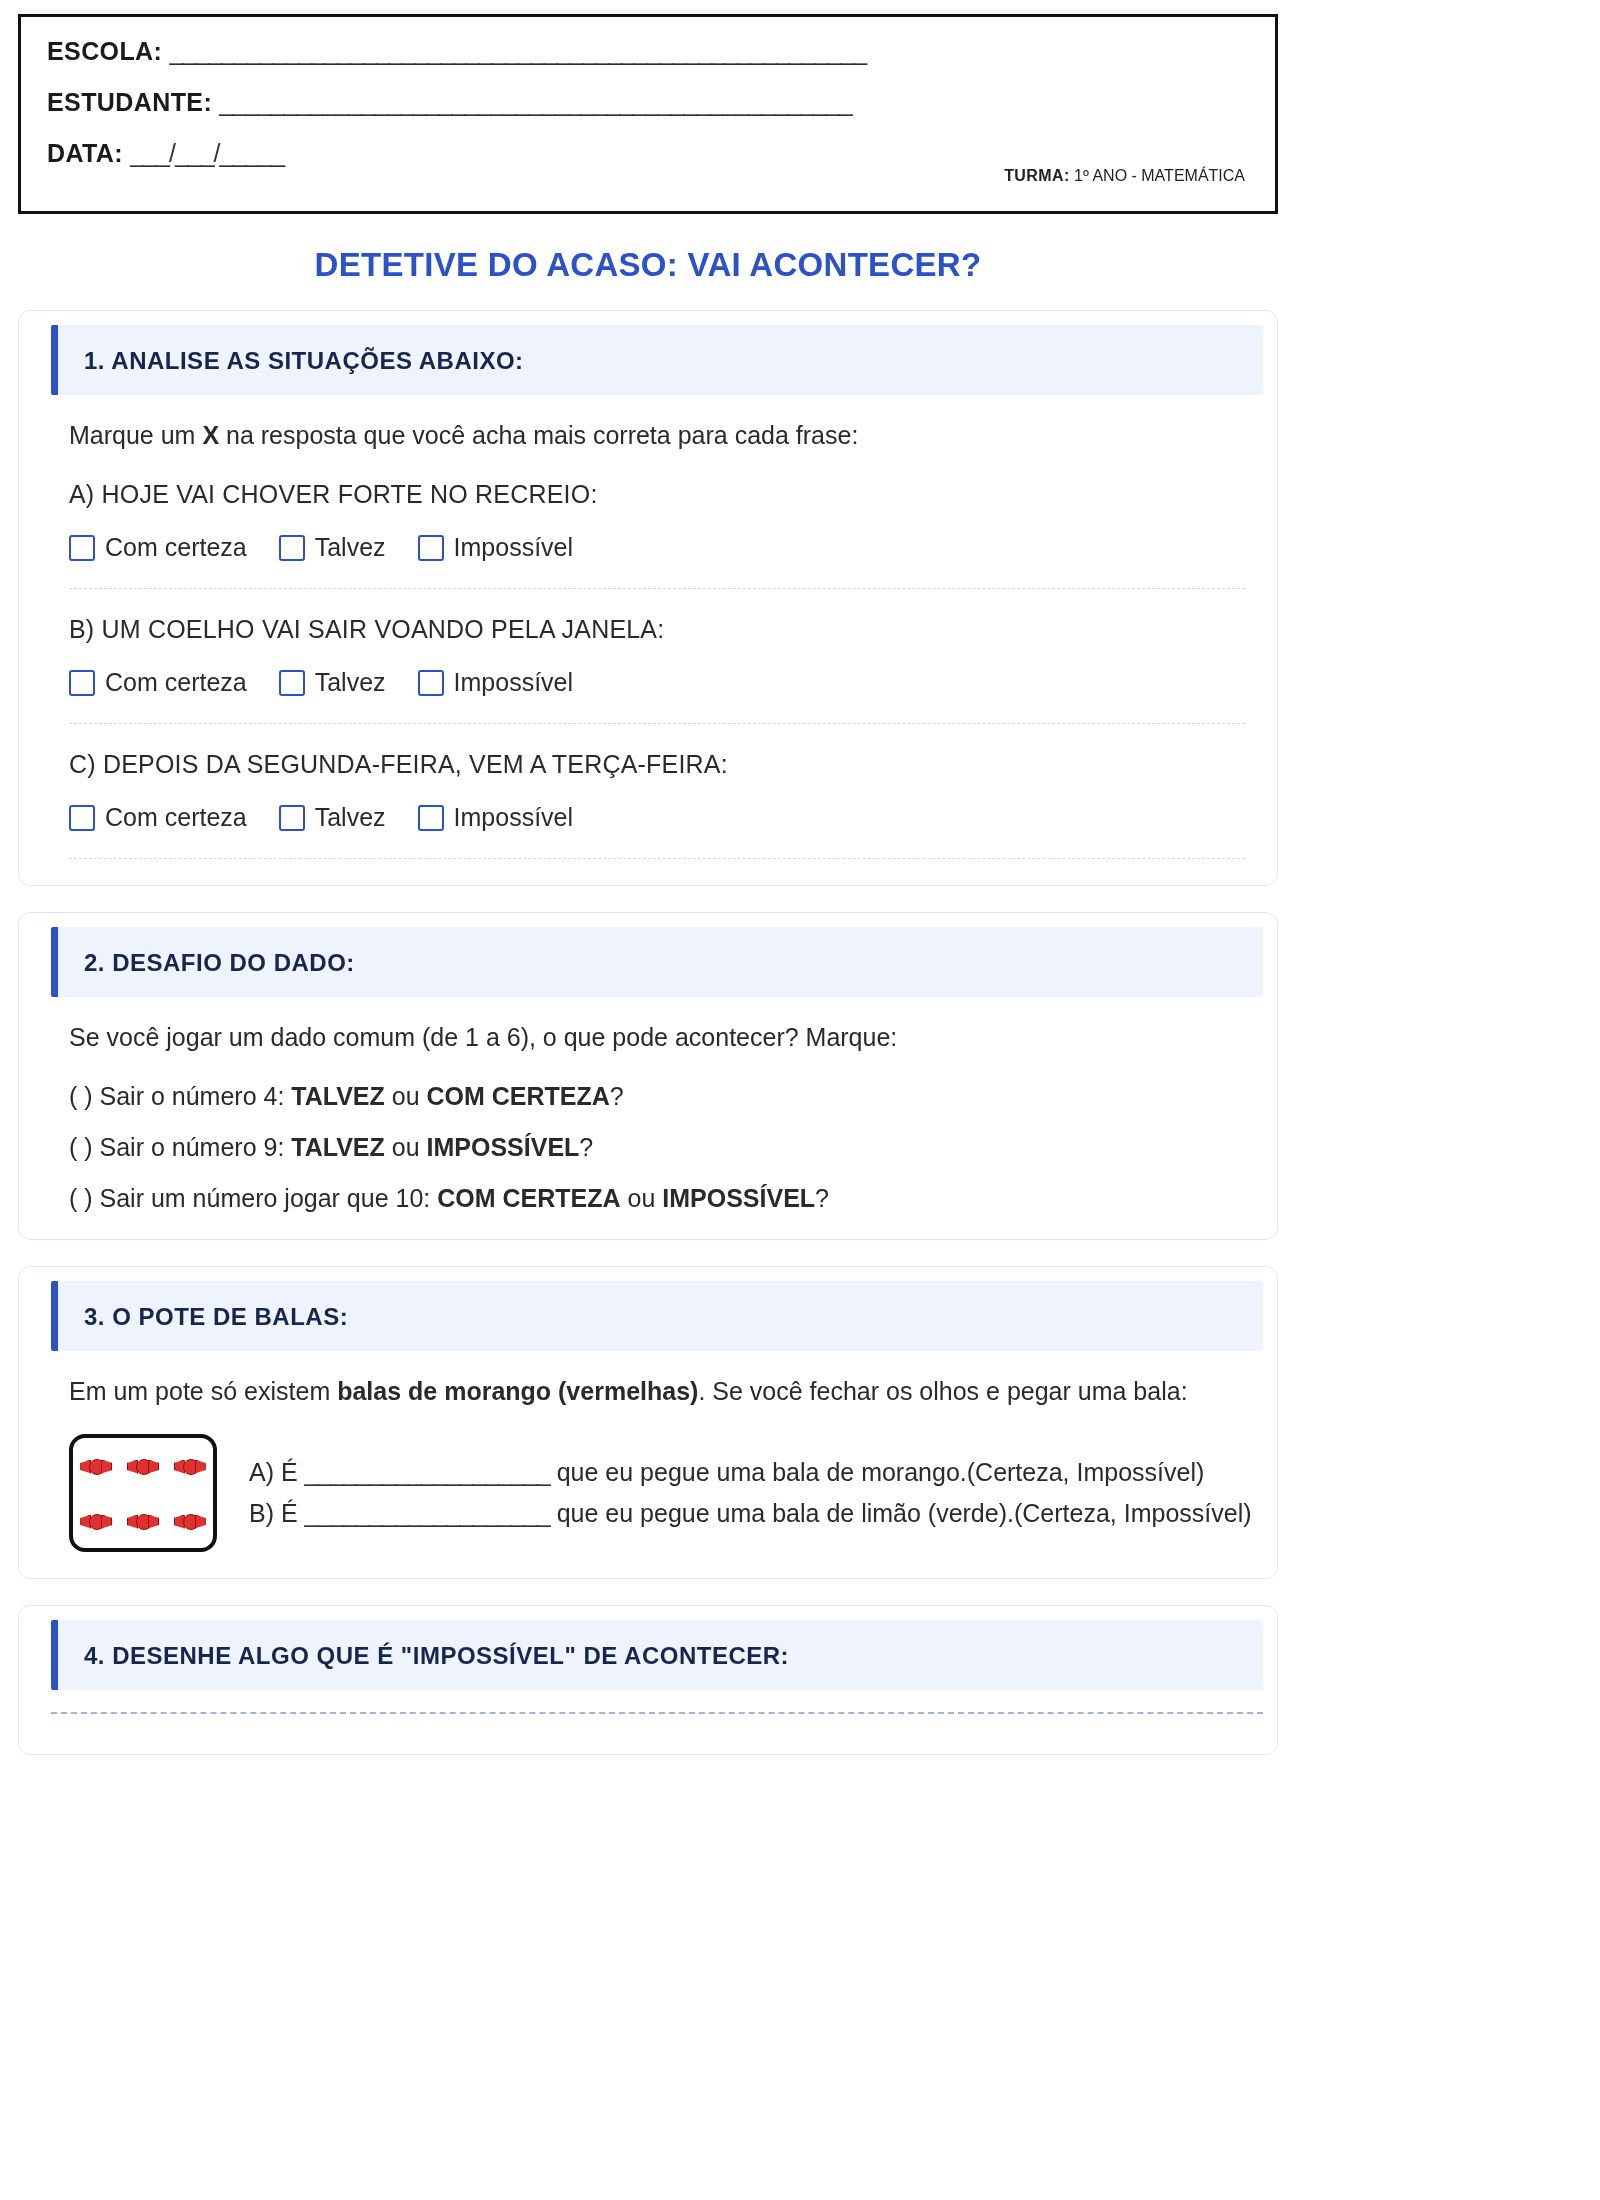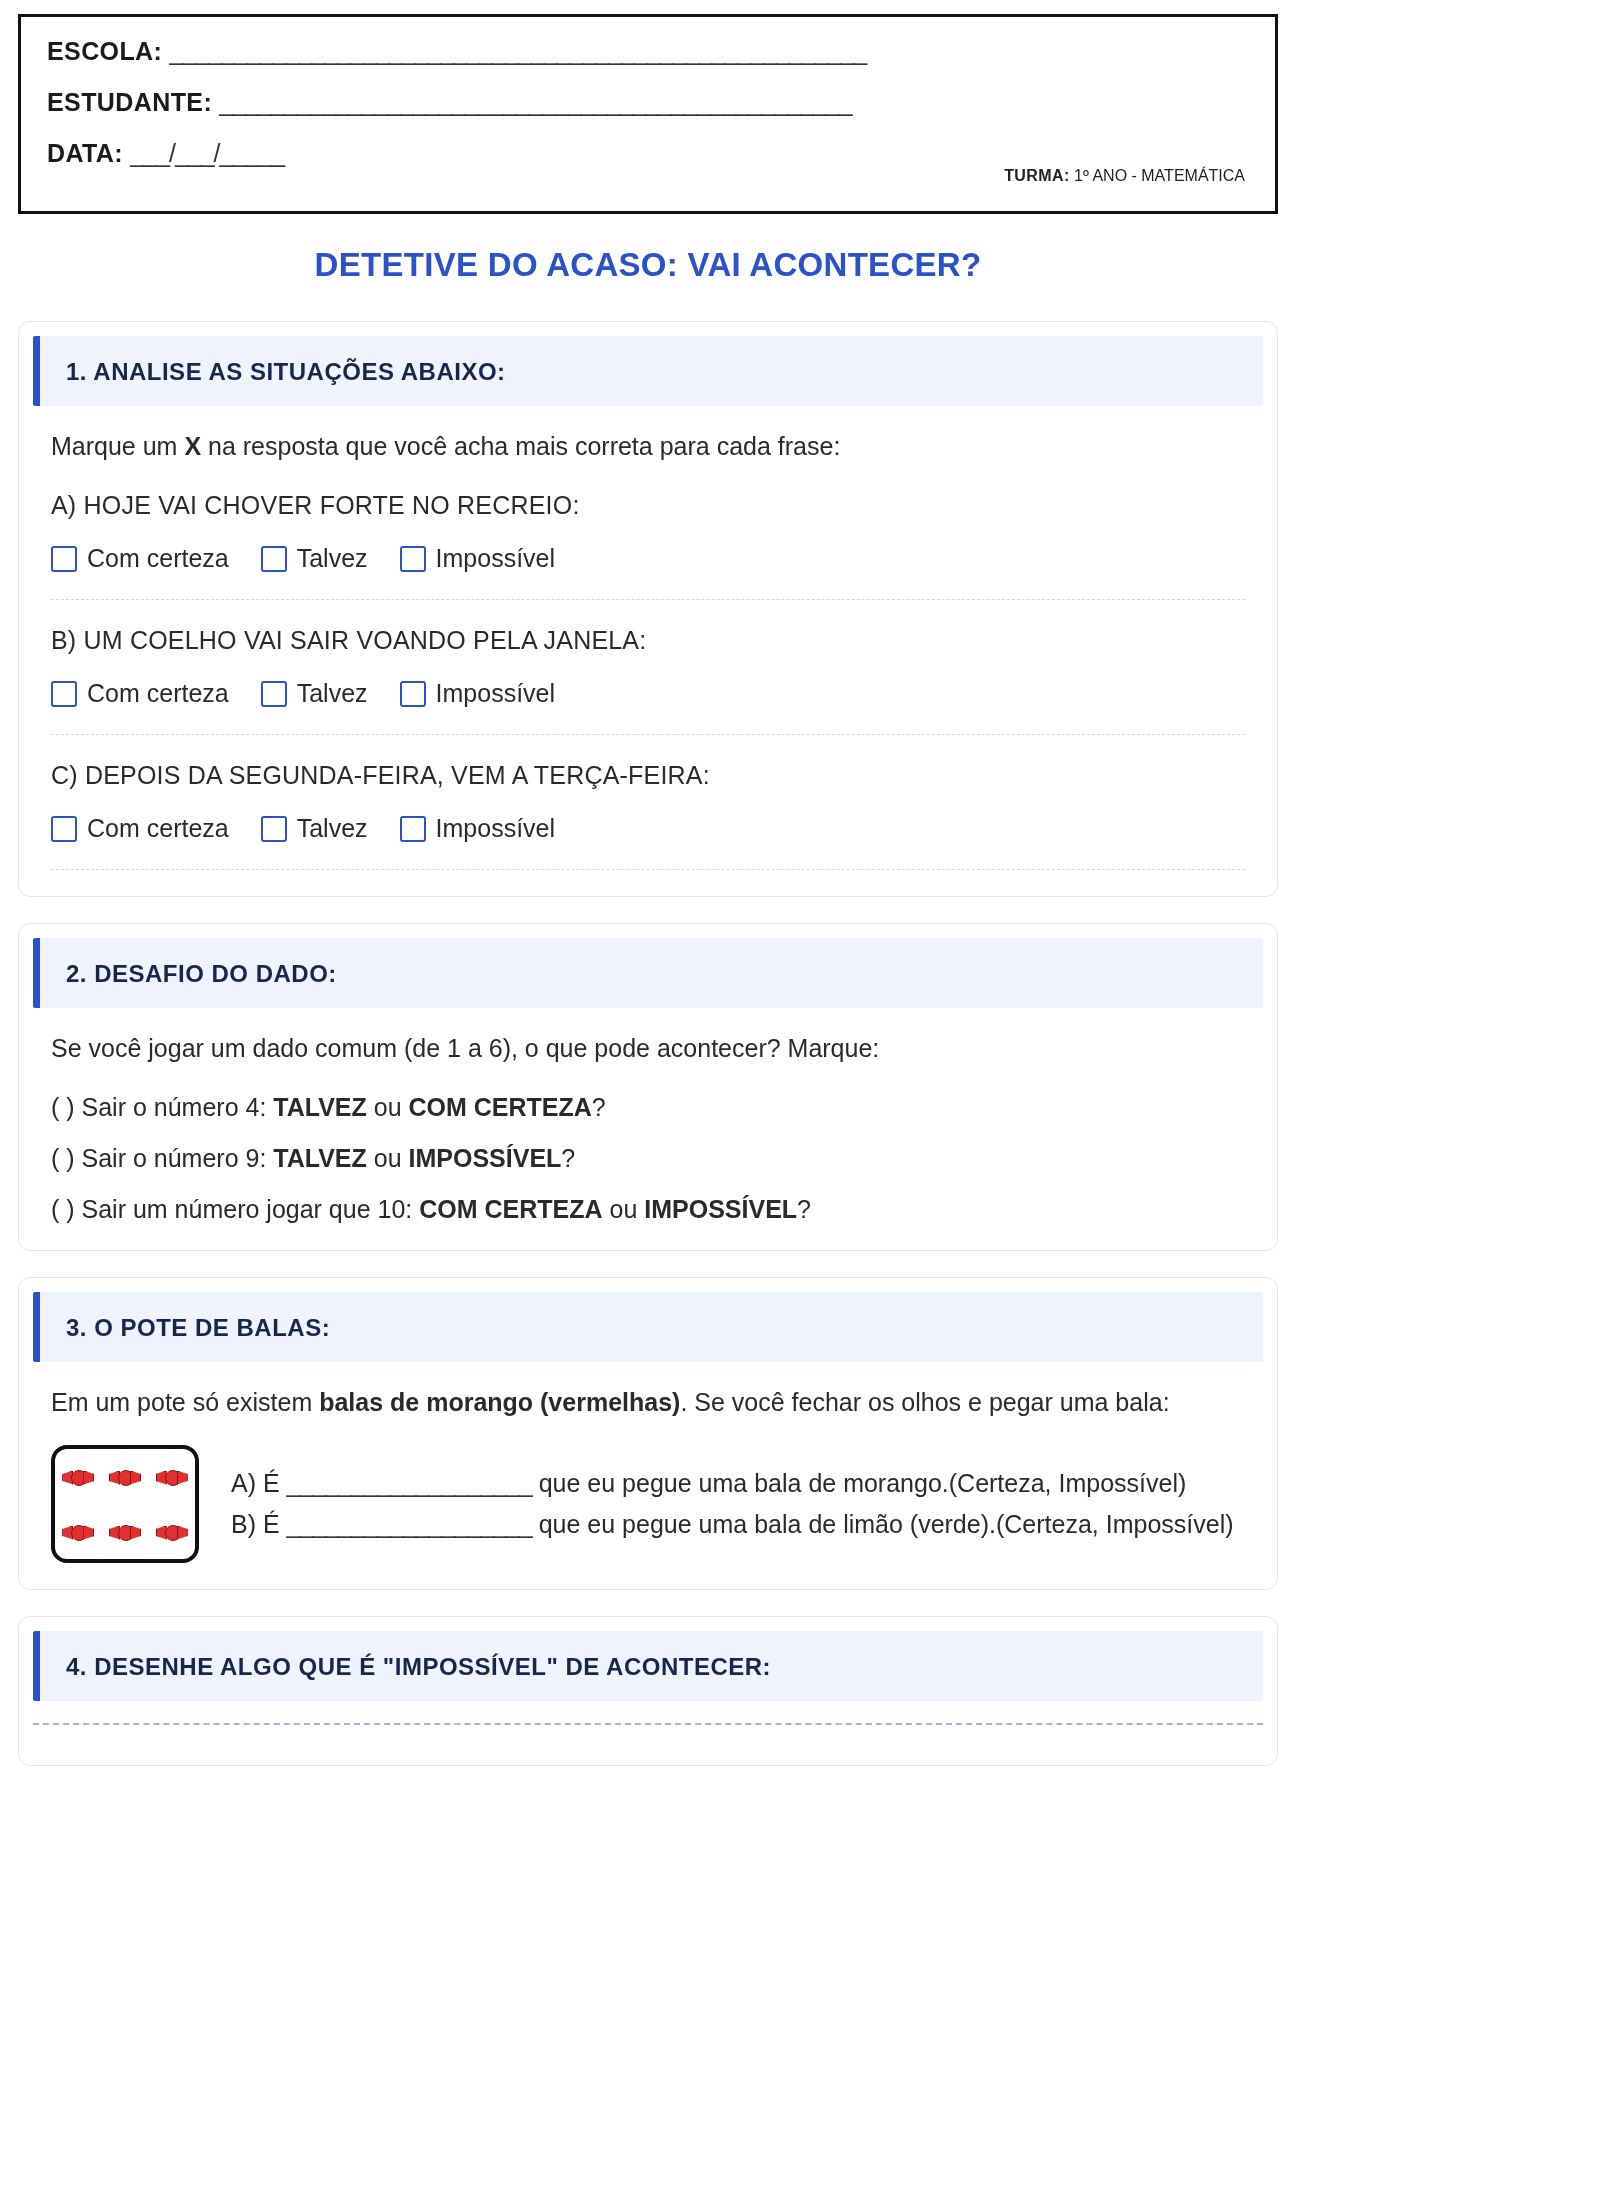--- a/index.html
+++ b/index.html
@@ -56,31 +56,32 @@
     white-space: nowrap;
   }
 
   
   .title {
     text-align: center;
     color: #2c52c9;
     font-size: 33px;
     font-weight: bold;
     letter-spacing: 0.3px;
-    margin: 32px 0 37px 0;
+    margin: 32px 0 26px 0;
   }
 
   
   .card {
     border: 1px solid #dfe6f5;
     border-radius: 12px;
     box-sizing: border-box;
     margin-bottom: 26px;
     background: #ffffff;
     overflow: hidden;
+    padding-left: 18px;
   }
   .card-head {
     background: #eef3fd;
     border-left: 7px solid #2c52c9;
     padding: 22px 26px 20px 26px;
     font-size: 24px;
     font-weight: bold;
     color: #16264f;
     letter-spacing: 0.5px;
     margin: 14px 14px 0 14px;

